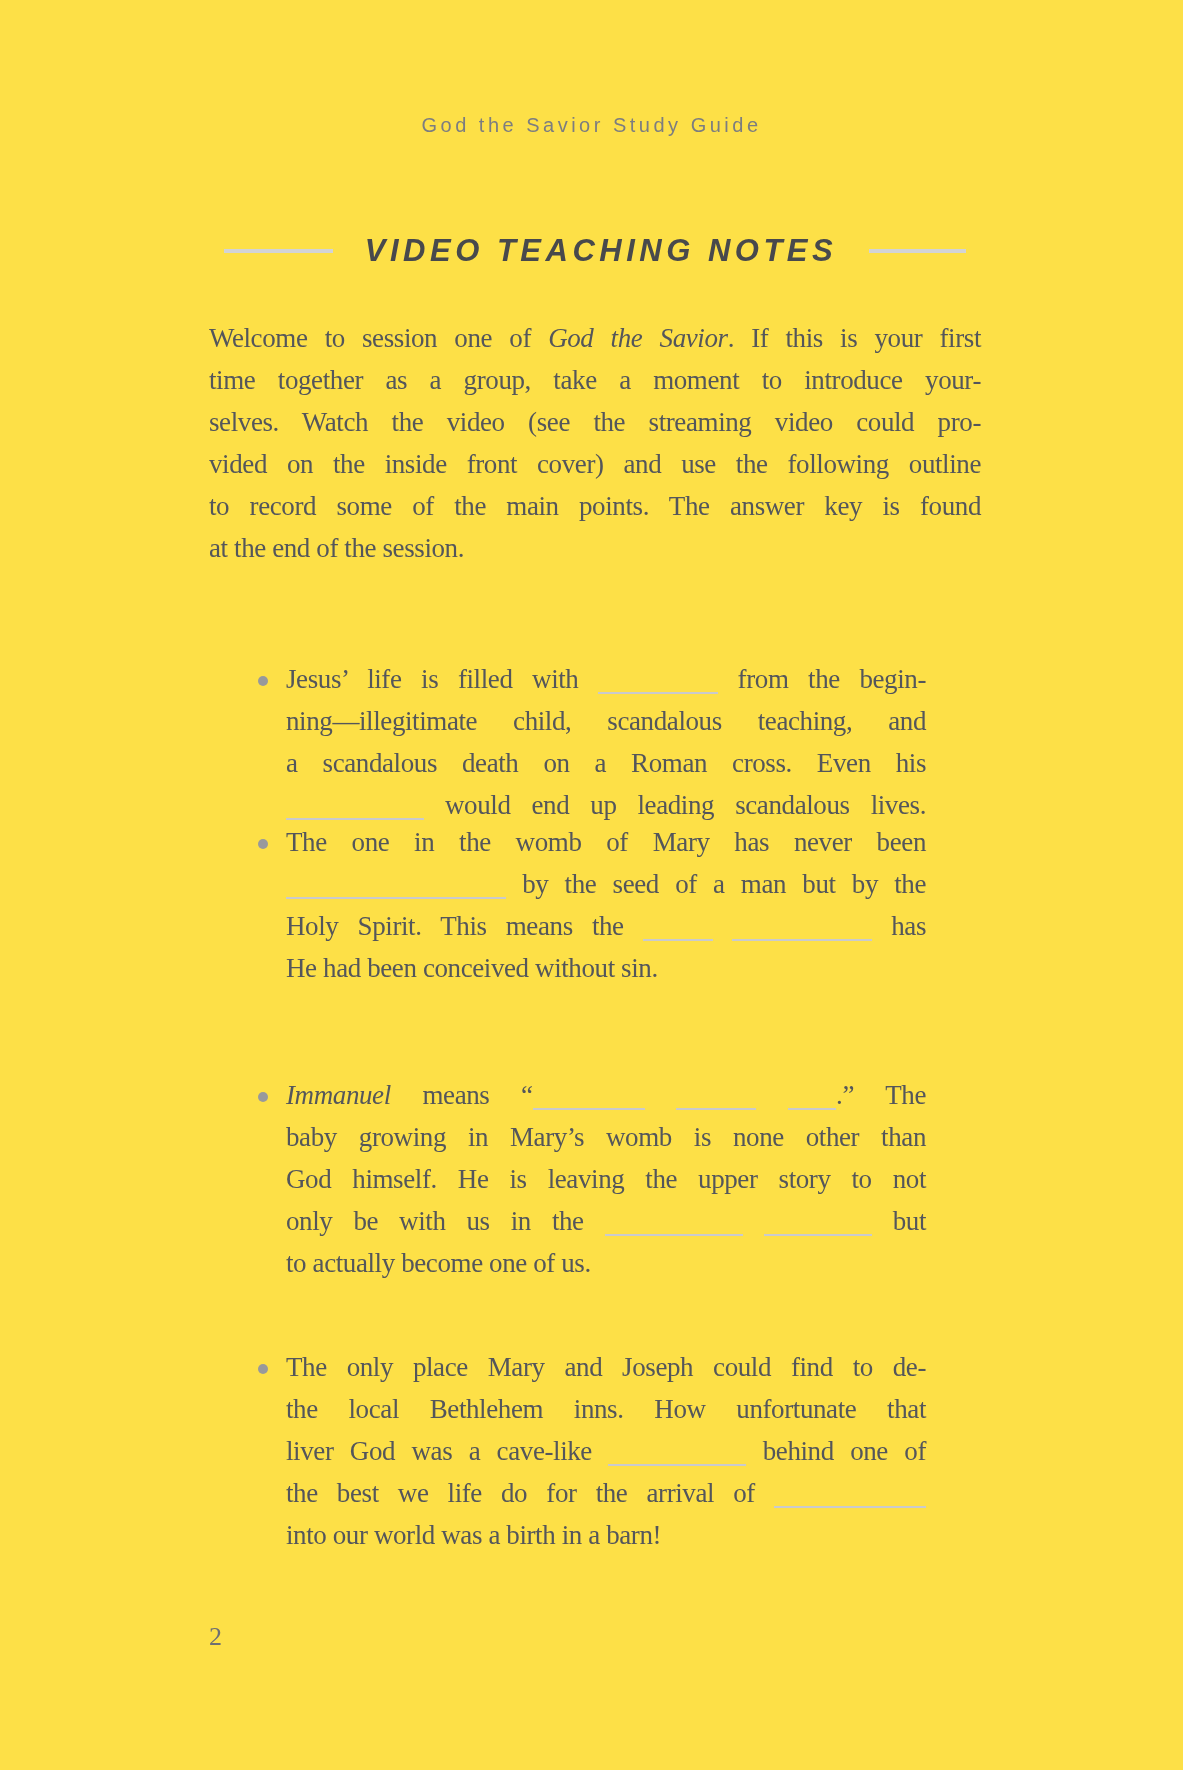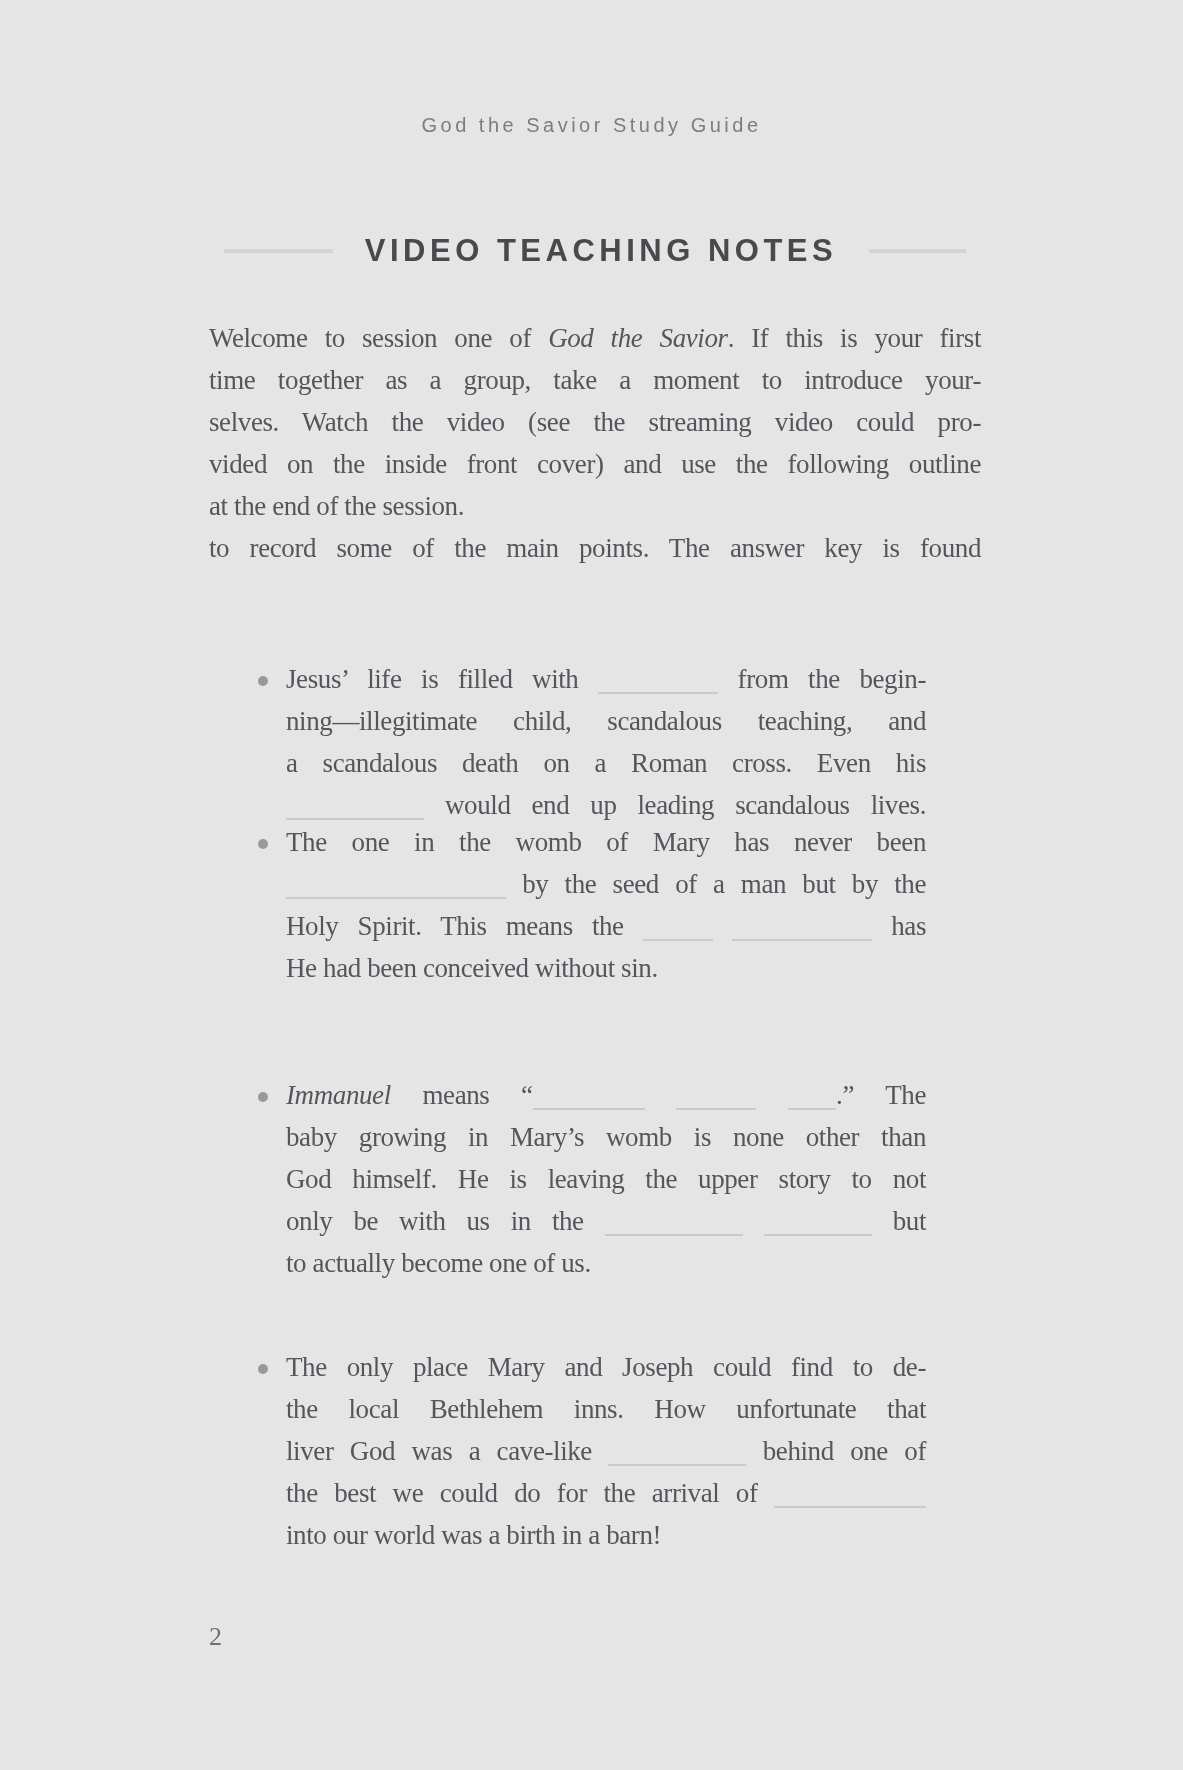--- a/index.html
+++ b/index.html
@@ -1,36 +1,37 @@
 <!DOCTYPE html>
 <html><head>
 <meta charset="utf-8">
 <style>
   html,body { margin:0; padding:0; background:#ffffff; }
   .page {
-    position:relative; width:1183px; height:1770px; background:#e5e5e5;
+    position:relative; width:1183px; height:1770px; background:#fde047;
     font-family:"Liberation Serif","DejaVu Serif",serif; color:#54565b;
     overflow:hidden;
   }
   .running-head {
     position:absolute; top:114px; left:0; width:1183px; text-align:center;
     font-family:"Liberation Sans","DejaVu Sans",sans-serif;
     font-size:20px; letter-spacing:3.5px; color:#7c7d80; font-weight:400;
   }
   .heading-row {
     position:absolute; top:233px; left:209px; width:772px;
     display:flex; align-items:center; justify-content:center; gap:32px;
   }
   .rule { height:4px; background:#d2d3d5; flex:0 0 auto; }
   .rule-left  { width:109px; }
   .rule-right { width:97px; }
   .heading {
     margin:0; font-family:"Liberation Sans","DejaVu Sans",sans-serif;
     font-size:31px; font-weight:700; letter-spacing:4.5px; color:#48494c;
     white-space:nowrap;
+    font-style:italic;
   }
   .textblock { position:absolute; font-size:27px; letter-spacing:-0.4px; line-height:42px; }
   .intro { left:209px; top:317px; width:772px; }
   .bullet { left:286px; width:640px; }
   .b1 { top:611px;margin-top:47px; }
   .b2 { top:821px; }
   .b3 { top:1074px; }
   .b4 { top:1336px;margin-top:10px; }
   .line { text-align:left; }
   .line.j { text-align:justify; text-align-last:justify; }
@@ -59,22 +60,22 @@
     <span class="rule rule-left"></span>
     <h1 class="heading">VIDEO TEACHING NOTES</h1>
     <span class="rule rule-right"></span>
   </div>
 
   <div class="textblock intro">
       <div class="line j"><span>Welcome to session one of </span><em>God the Savior</em><span>. If this is your first</span></div>
       <div class="line j"><span>time together as a group, take a moment to introduce your-</span></div>
       <div class="line j"><span>selves. Watch the video (see the streaming video could pro-</span></div>
       <div class="line j"><span>vided on the inside front cover) and use the following outline</span></div>
+      <div class="line j"><span>to record some of the main points. The answer key is found</span></div>
       <div class="line"><span>at the end of the session.</span></div>
-      <div class="line j"><span>to record some of the main points. The answer key is found</span></div>
     </div>
 
   <div class="textblock bullet b1">
     <span class="dot"></span>
     <div>
         <div class="line j"><span>Jesus’ life is filled with </span><span class="blank" style="width: 120px;"></span><span> from the begin-</span></div>
         <div class="line j"><span>ning—illegitimate child, scandalous teaching, and</span></div>
         <div class="line j"><span>a scandalous death on a Roman cross. Even his</span></div>
         <div class="line j"><span class="blank" style="width: 138px;"></span><span> would end up leading scandalous lives.</span></div>
       </div>
@@ -100,20 +101,20 @@
         <div class="line"><span>to actually become one of us.</span></div>
       </div>
   </div>
 
   <div class="textblock bullet b4">
     <span class="dot"></span>
     <div>
         <div class="line j"><span>The only place Mary and Joseph could find to de-</span></div>
         <div class="line j"><span>the local Bethlehem inns. How unfortunate that</span></div>
         <div class="line j"><span>liver God was a cave-like </span><span class="blank" style="width: 138px;"></span><span> behind one of</span></div>
-        <div class="line j"><span>the best we could do for the arrival of </span><span class="blank" style="width: 152px;"></span></div>
+        <div class="line j"><span>the best we life do for the arrival of </span><span class="blank" style="width: 152px;"></span></div>
         <div class="line"><span>into our world was a birth in a barn!</span></div>
       </div>
   </div>
 
   <div class="pagenum">2</div>
 
 </div>
 
 </body></html>

